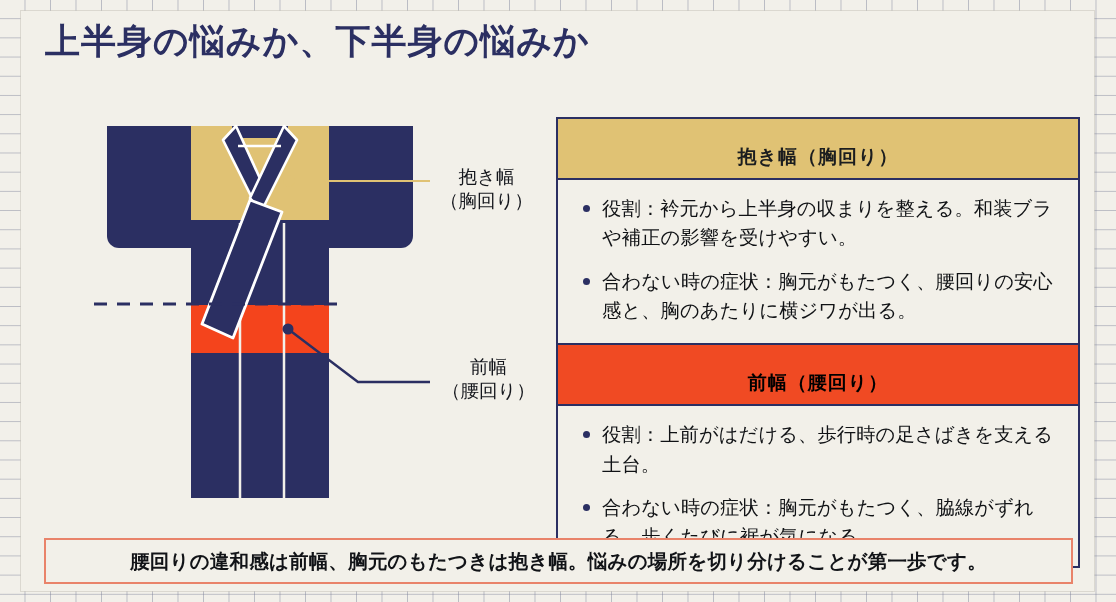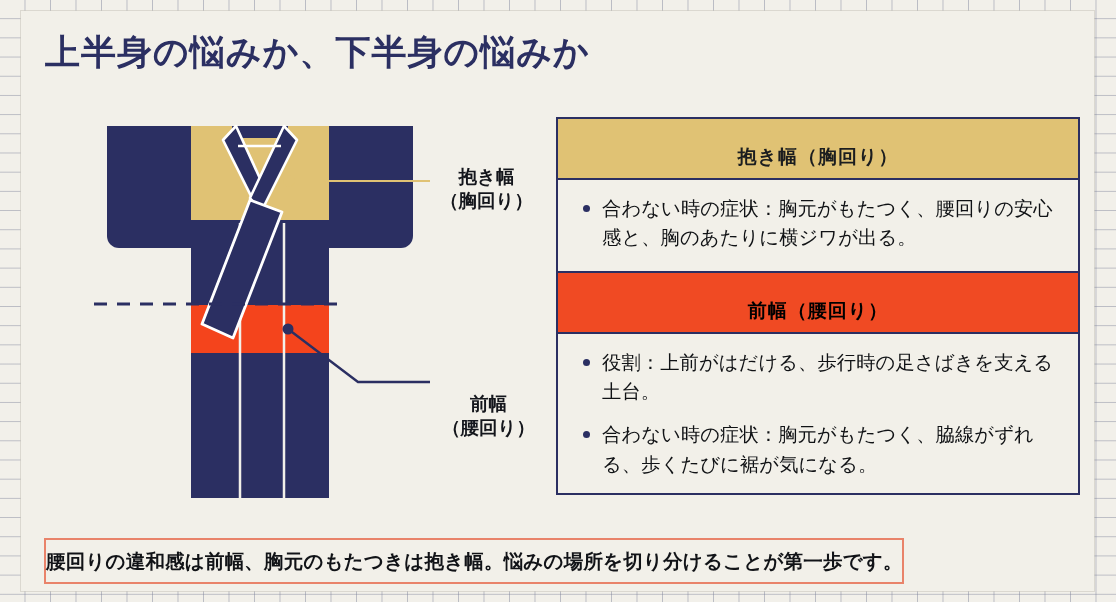--- a/index.html
+++ b/index.html
@@ -35,21 +35,21 @@
     width: 1073px;
     height: 580px;
     background: #f2f0e9;
     box-shadow: 0 0 0 1px rgba(200,197,186,0.55);
   }
 
   
   .title {
     position: absolute;
     left: 45px;
-    top: 29px;
+    top: 18px;
     font-family: "Liberation Serif", "DejaVu Serif", serif;
     font-weight: bold;
     font-size: 35px;
     letter-spacing: 1px;
     color: #2b2f62;
     white-space: nowrap;
   }
 
   
   .illo {
@@ -61,26 +61,26 @@
   }
   .illo svg { display: block; }
 
   
   .callout {
     position: absolute;
     text-align: center;
     font-size: 18.5px;
     line-height: 1.28;
     color: #14161c;
-    font-weight: 700;
+    font-weight: 400;
     white-space: nowrap;
   }
   .callout .l2 { display: block; }
   #callout-dakihaba { left: 440px; top: 165px; }
-  #callout-maehaba  { left: 442px; top: 355px; margin-top: 37px; }
+  #callout-maehaba  { left: 442px; top: 355px; }
 
   
   .panel {
     position: absolute;
     left: 556px;
     top: 117px;
     width: 524px;
     border: 2px solid #2b2f62;
     box-sizing: border-box;
     background: #f2f0e9;
@@ -132,28 +132,28 @@
     height: 7px;
     border-radius: 50%;
     background: #2b2f62;
   }
 
   
   .banner {
     position: absolute;
     left: 44px;
     top: 538px;
-    width: 860px;
+    width: 1029px;
     height: 46px;
     box-sizing: border-box;
     border: 2px solid #e9836a;
     background: #f2f0e9;
     display: flex;
     align-items: center;
-    justify-content: flex-start;
+    justify-content: center;
   }
   .banner-text {
     font-size: 19.5px;
     font-weight: bold;
     color: #111317;
     letter-spacing: 0.2px;
     white-space: nowrap;
   }
 </style>
 </head>
@@ -214,20 +214,21 @@
     <span>前幅</span>
     <span class="l2">（腰回り）</span>
   </div>
 
   <div class="panel">
 
     <div class="panel-head head-gold">抱き幅（胸回り）</div>
 
     <div class="panel-body pb-top">
       <ul class="bullets">
+        <li>役割：衿元から上半身の収まりを整える。和装ブラや補正の影響を受けやすい。</li>
         <li>合わない時の症状：胸元がもたつく、腰回りの安心感と、胸のあたりに横ジワが出る。</li>
       </ul>
     </div>
 
     <div class="panel-head head-red">前幅（腰回り）</div>
 
     <div class="panel-body">
       <ul class="bullets">
         <li>役割：上前がはだける、歩行時の足さばきを支える土台。</li>
         <li>合わない時の症状：胸元がもたつく、脇線がずれる、歩くたびに裾が気になる。</li>

